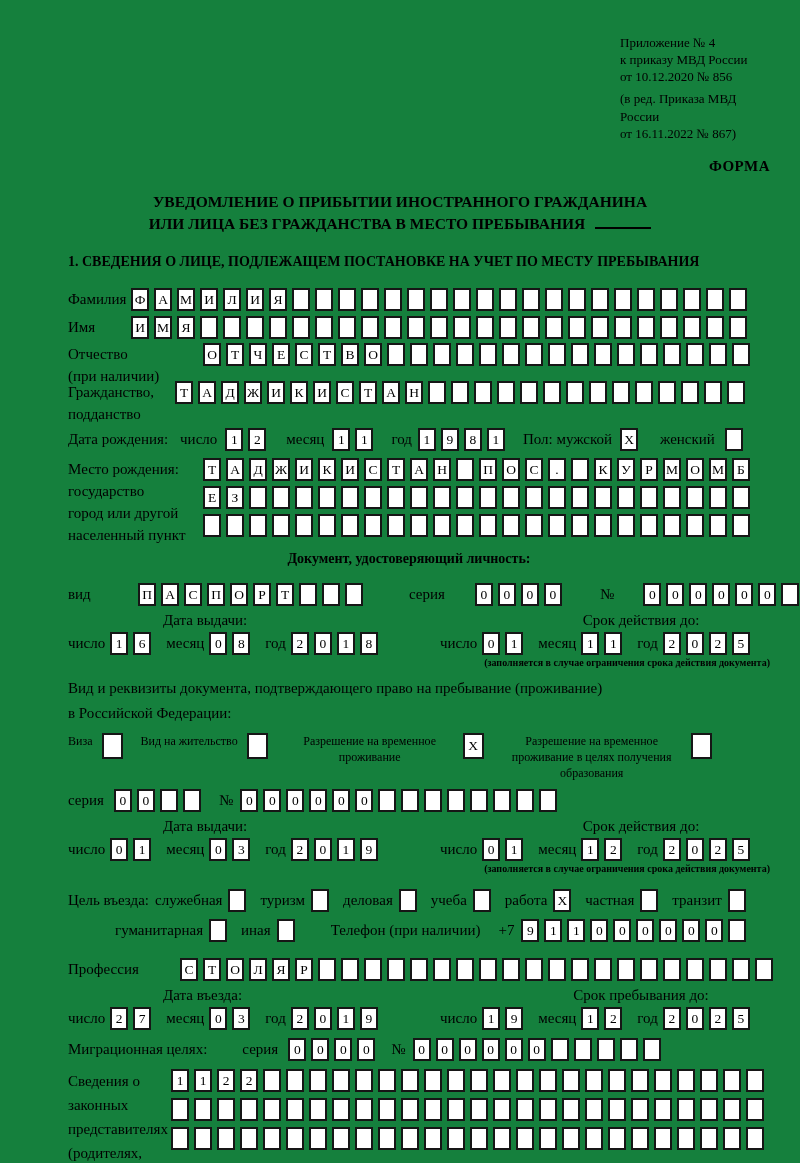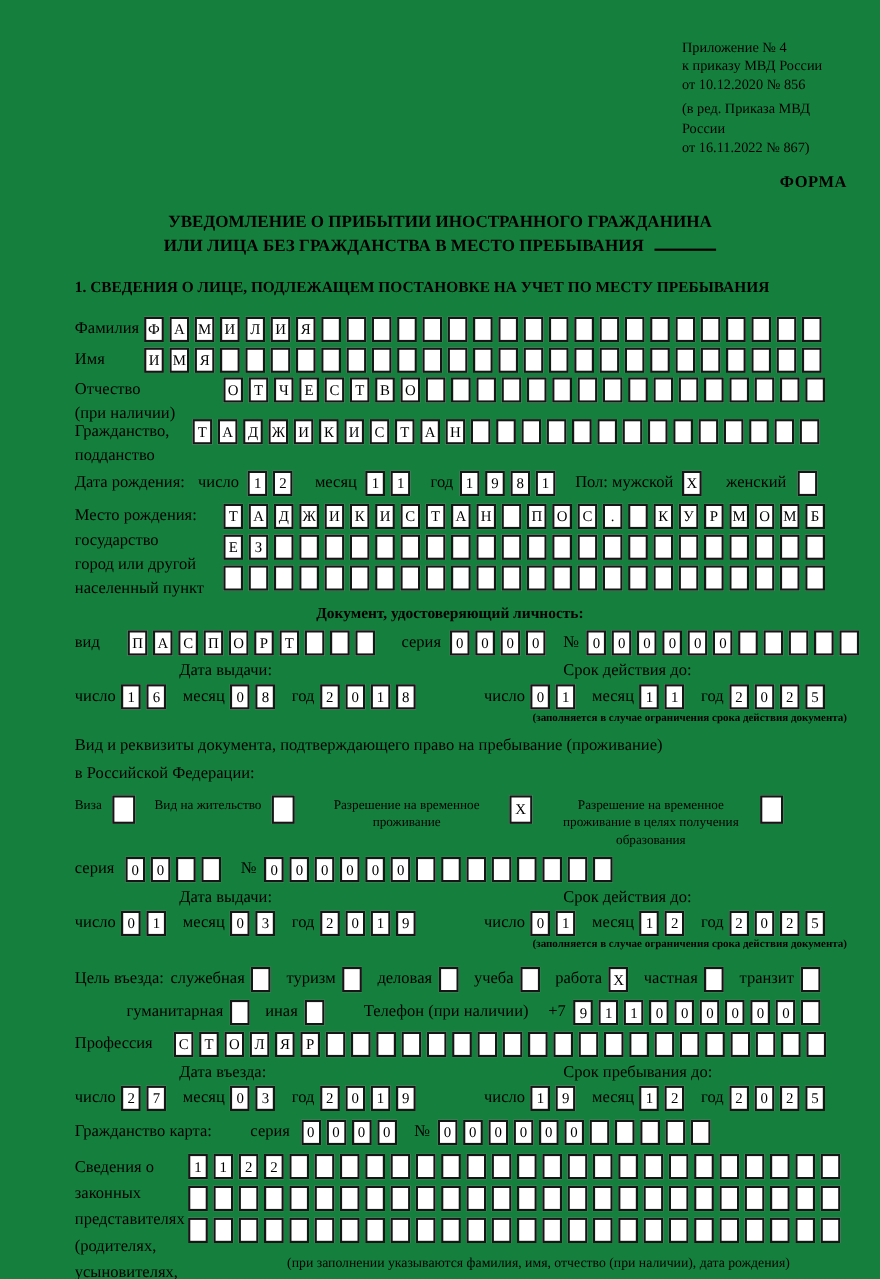--- a/index.html
+++ b/index.html
@@ -23,35 +23,35 @@
   .ml  { white-space:pre-line; line-height:22px; height:23px; overflow:visible; }
   .w42 {width:42px;} .w63 {width:63px;} .w90 {width:90px;} .w103 {width:103px;}
   .w107{width:107px;} .w135{width:135px;}
   .cells { display:flex; flex:none; }
   .cell {
     flex:none; width:18px; height:23px; border:2px solid #161616; margin-right:5px;
     text-align:center; font-size:13.5px; line-height:19px; background:#fff;
   }
   .big .cell { width:21px; height:26px; line-height:22px; }
   
-  .mt4{margin-top:4px;} .mt5{margin-top:5px;} .mt6{margin-top:6px;} .mt7{margin-top:7px;}
+  .mt4{margin-top:4px;} .mt5{margin-top:5px;} .mt6{margin-top:16px;gap:22px;} .mt7{margin-top:7px;}
   .mt8{margin-top:8px;} .mt15{margin-top:15px;} .mt18{margin-top:18px;}
   .mt24{margin-top:24px;}
   
   .block { display:flex; align-items:flex-start; }
   .block .rows { display:flex; flex-direction:column; }
   .block .rows .cells { margin-bottom:5px; }
   .center-bold { text-align:center; font-weight:bold; font-size:14px; margin-top:5px; margin-right:20px; }
   
   .dates { display:flex; margin-top:6px; }
   .dcol-left { width:372px; flex:none; }
   .dcol-right { flex:1; }
   .date-head { font-size:15px; }
   .dh-left { margin-left:95px; }
-  .dh-right { margin-left:72px; }
+  .dh-right { margin-left:72px;text-align:center; }
   .date-row { display:flex; align-items:center; margin-top:3px; }
   .dlbl { font-size:15px; margin-right:5px; flex:none; }
   .date-row .cells { margin-right:10px; }
   .note { font-size:10px; text-align:right; margin-top:2px;font-weight:bold; }
   .intro { font-size:15px; line-height:1.7; }
   
   .opts { display:flex; align-items:flex-start; margin-top:6px; }
   .opt { display:flex; align-items:flex-start; margin-right:13px; }
   .opt .olbl { font-size:12px; line-height:1.35; margin-right:9px; }
   .olbl.c2 { width:168px; text-align:center; }
@@ -653,21 +653,21 @@
             <span class="cell">2</span>
             <span class="cell">0</span>
             <span class="cell">2</span>
             <span class="cell">5</span>
           </span>
       </div>
     </div>
   </div>
 
   <div class="row mt8 inline">
-    <span class="lbl" style="margin-right:35px">Гражданство карта:</span>
+    <span class="lbl" style="margin-right:35px">Миграционная целях:</span>
     <span class="lbl" style="margin-right:10px">серия</span>
     <span class="cells">
         <span class="cell">0</span>
         <span class="cell">0</span>
         <span class="cell">0</span>
         <span class="cell">0</span>
       </span>
     <span class="lbl" style="margin:0 7px 0 2px">№</span>
     <span class="cells">
         <span class="cell">0</span>

